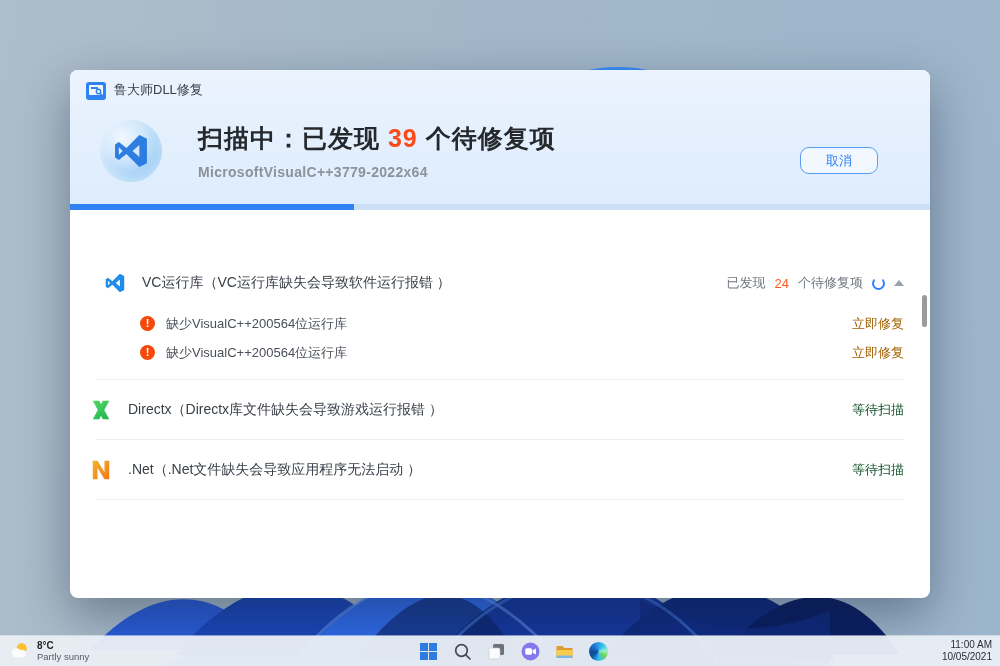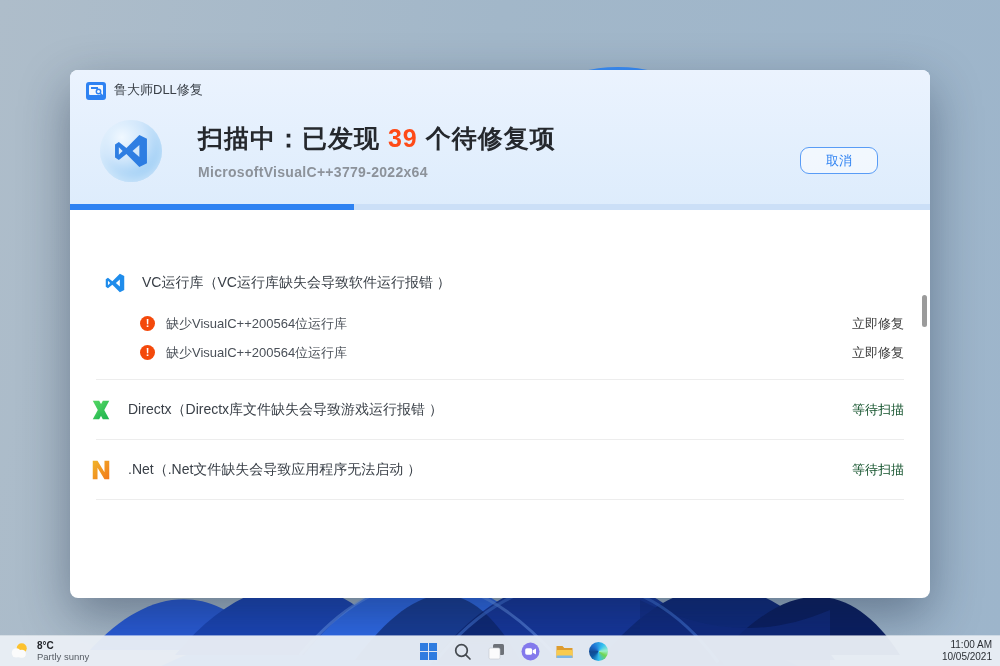--- a/index.html
+++ b/index.html
@@ -55,21 +55,21 @@
   .status-wait { font-size:13px; color:#14532d; }
   .spinner { width:13px; height:13px; border:2px solid #2e82f2; border-top-color:transparent;
              border-radius:50%; }
   .caret-up { width:0; height:0; border-left:5px solid transparent; border-right:5px solid transparent;
               border-bottom:6px solid #9aa1a9; cursor:pointer; }
   .sub-item { display:flex; align-items:center; height:29px; padding:0 26px 0 70px; }
   .alert-icon { width:15px; height:15px; border-radius:50%; background:#f4490b; color:#fff;
                 font-size:11px; font-weight:bold; line-height:15px; text-align:center;
                 margin-right:11px; flex:0 0 15px; }
   .sub-text { font-size:13px; color:#4a5058; flex:1; }
-  .fix-link { font-size:13px; color:#404040; cursor:pointer; }
+  .fix-link { font-size:13px; color:#a16207; cursor:pointer; }
   .separator { border-bottom:1px solid #ededed; margin:12px 26px 0 26px; }
   .group-head.tall { height:59px;padding-left:20px; }
   .scroll-thumb { position:absolute; right:3px; top:225px; width:5px; height:32px;
                   background:#9b9b9b; border-radius:3px; cursor:pointer; }
 
   
   .taskbar { position:absolute; left:0; right:0; bottom:0; height:30px;
              background:rgba(233,238,245,.96); box-shadow:0 -1px 0 rgba(255,255,255,.5);
              display:flex; align-items:center;padding-left:27px; }
   .tb-left { position:absolute; left:8px; display:flex; align-items:center; gap:7px; cursor:pointer; }
@@ -151,20 +151,27 @@
       </div>
     </div>
 
     <div class="content">
 
       <div class="group-head">
         <svg class="group-icon" viewBox="0 0 100 100">
           <path fill-rule="evenodd" fill="#1f8ceb" d="M72 8 L92 18 V82 L72 92 L38 58 L18 74 L8 67 V33 L18 26 L38 42 Z M72 34 L54 50 L72 66 Z M18 40 L28 50 L18 60 Z"></path>
         </svg>
         <span class="group-title">VC运行库（VC运行库缺失会导致软件运行报错 ）</span>
+        <span class="group-status">
+            <span>已发现 </span>
+            <span class="status-count">24</span>
+            <span> 个待修复项</span>
+          <span class="spinner"></span>
+          <span class="caret-up"></span>
+        </span>
       </div>
       <div class="sub-item">
         <span class="alert-icon">!</span>
         <span class="sub-text">缺少VisualC++200564位运行库</span>
         <span class="fix-link">立即修复</span>
       </div>
       <div class="sub-item">
         <span class="alert-icon">!</span>
         <span class="sub-text">缺少VisualC++200564位运行库</span>
         <span class="fix-link">立即修复</span>

